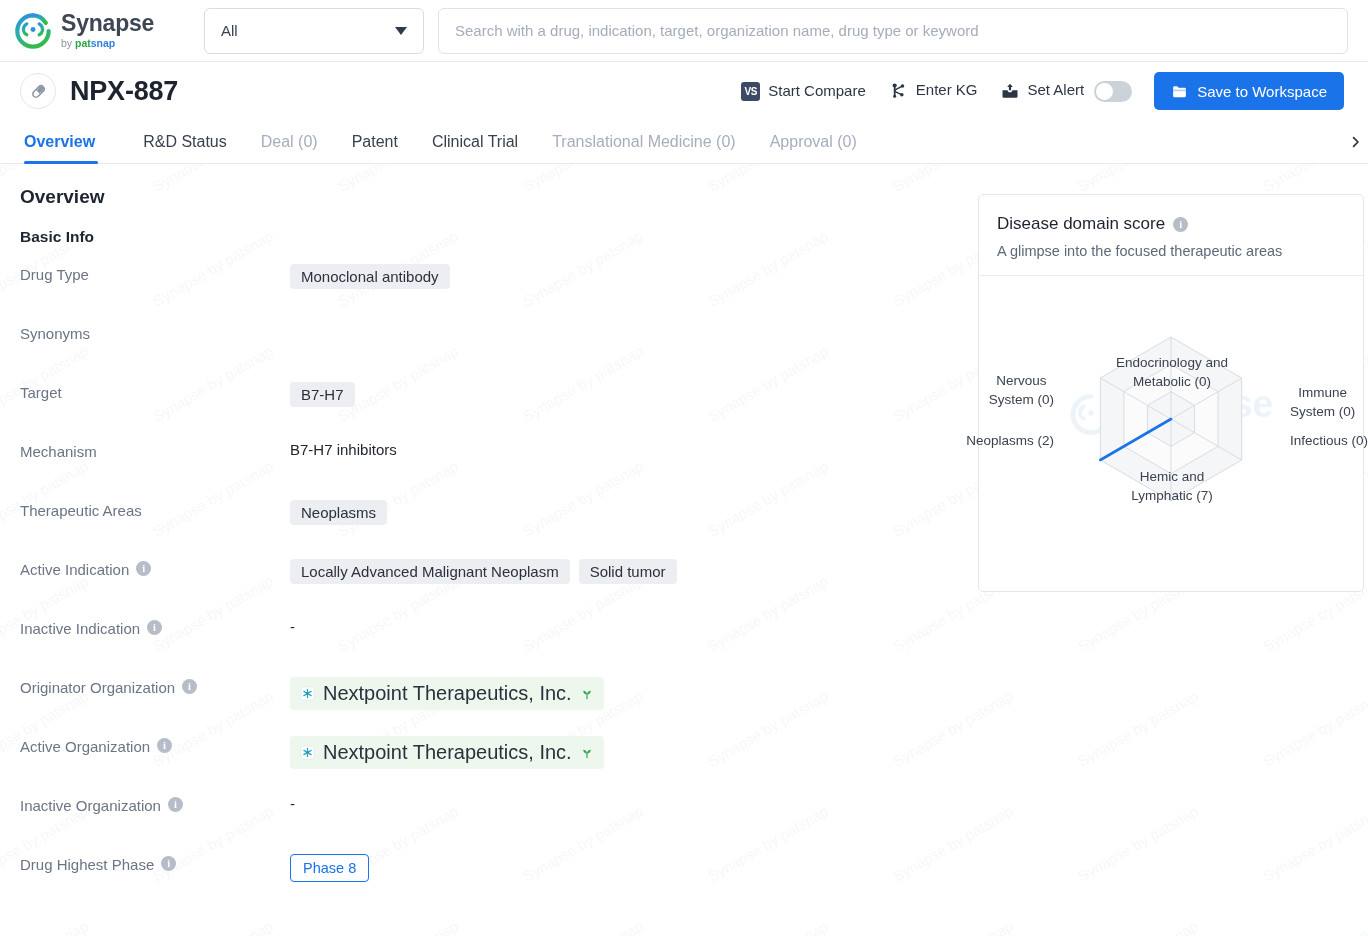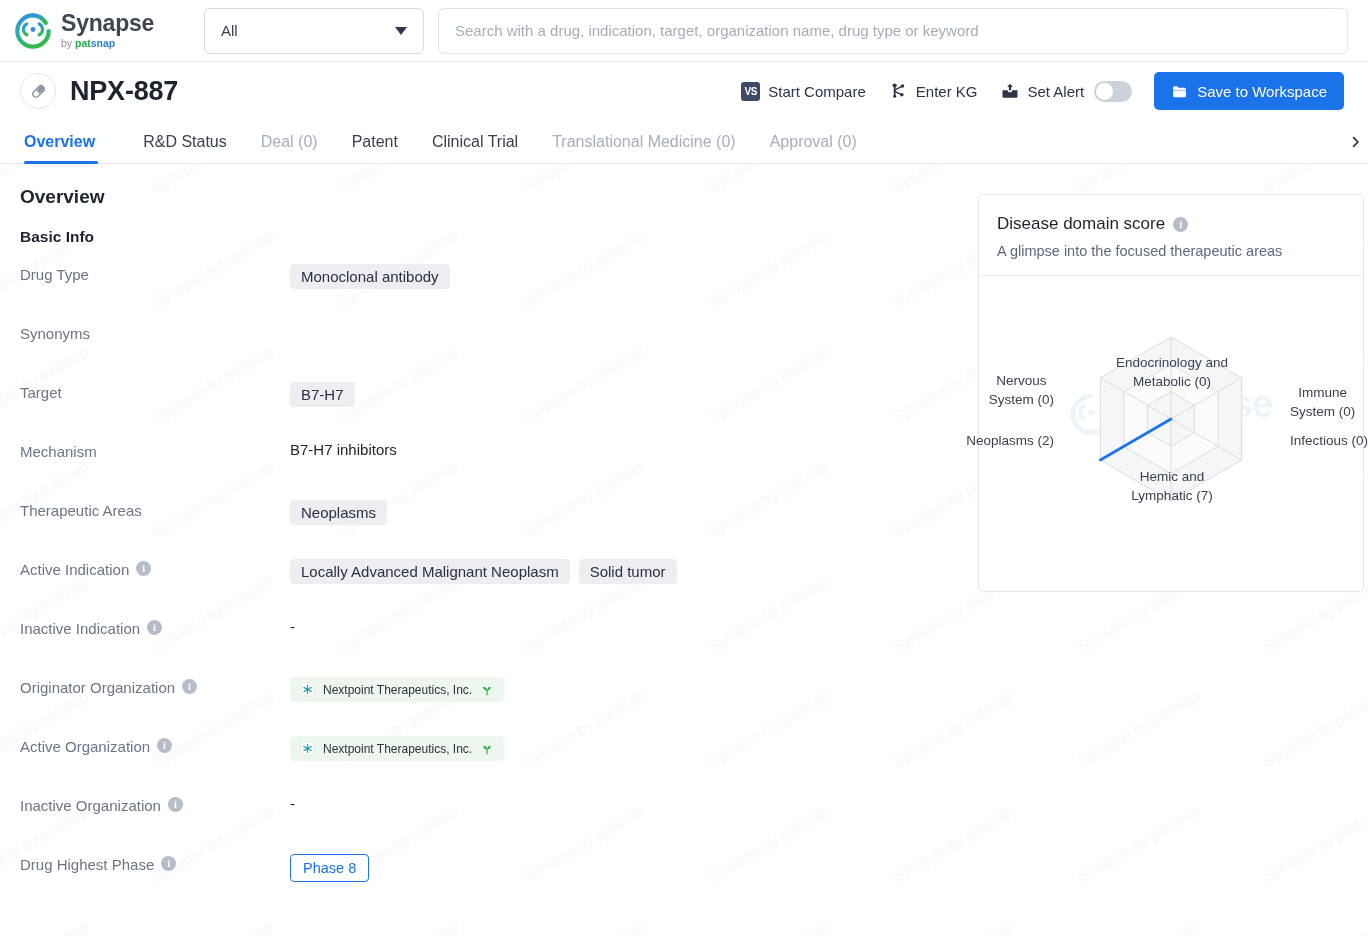--- a/index.html
+++ b/index.html
@@ -89,21 +89,21 @@
   .pill-avatar {
     width: 36px; height: 36px; border-radius: 50%;
     border: 1px solid #e2e6ec; background: #fff;
     display: flex; align-items: center; justify-content: center;
     flex: none;
   }
   .drug-name { font-size: 27px; font-weight: 700; color: #1d2430; letter-spacing: -.2px; }
 
   .hdr-actions { margin-left: auto; display: flex; align-items: center; gap: 22px; }
   .hdr-action {
-    display: flex; align-items: center; gap: 8px;
+    display: flex; gap: 8px;
     font-size: 15px; color: #2c3545; cursor: pointer; white-space: nowrap;
   }
   .vs-badge {
     width: 19px; height: 19px; border-radius: 3px;
     background: #3c4a63; color: #fff;
     font-size: 10px; font-weight: 700;
     display: flex; align-items: center; justify-content: center;
     letter-spacing: -.3px; flex: none;
   }
   .toggle {
@@ -177,21 +177,21 @@
   .plain-value { font-size: 15px; color: #22272f; }
   .dash { font-size: 15px; color: #22272f; }
 
   .chip {
     background: #eceef2; border-radius: 4px;
     padding: 4px 11px; font-size: 15px; color: #2b313c;
     white-space: nowrap; cursor: pointer;
   }
   .chip-org {
     background: #eef7ee; border-radius: 4px;
-    padding: 5px 10px; font-size: 12px; color: #2b313c;
+    padding: 5px 10px; font-size: 20px; color: #2b313c;
     display: flex; align-items: center; gap: 8px; cursor: pointer;
     white-space: nowrap;
   }
   .badge-phase {
     border: 1px solid #1a73e8; border-radius: 4px;
     color: #1a73e8; font-size: 14.5px;
     padding: 5px 12px; background: #fff; cursor: pointer;
   }
 
   

